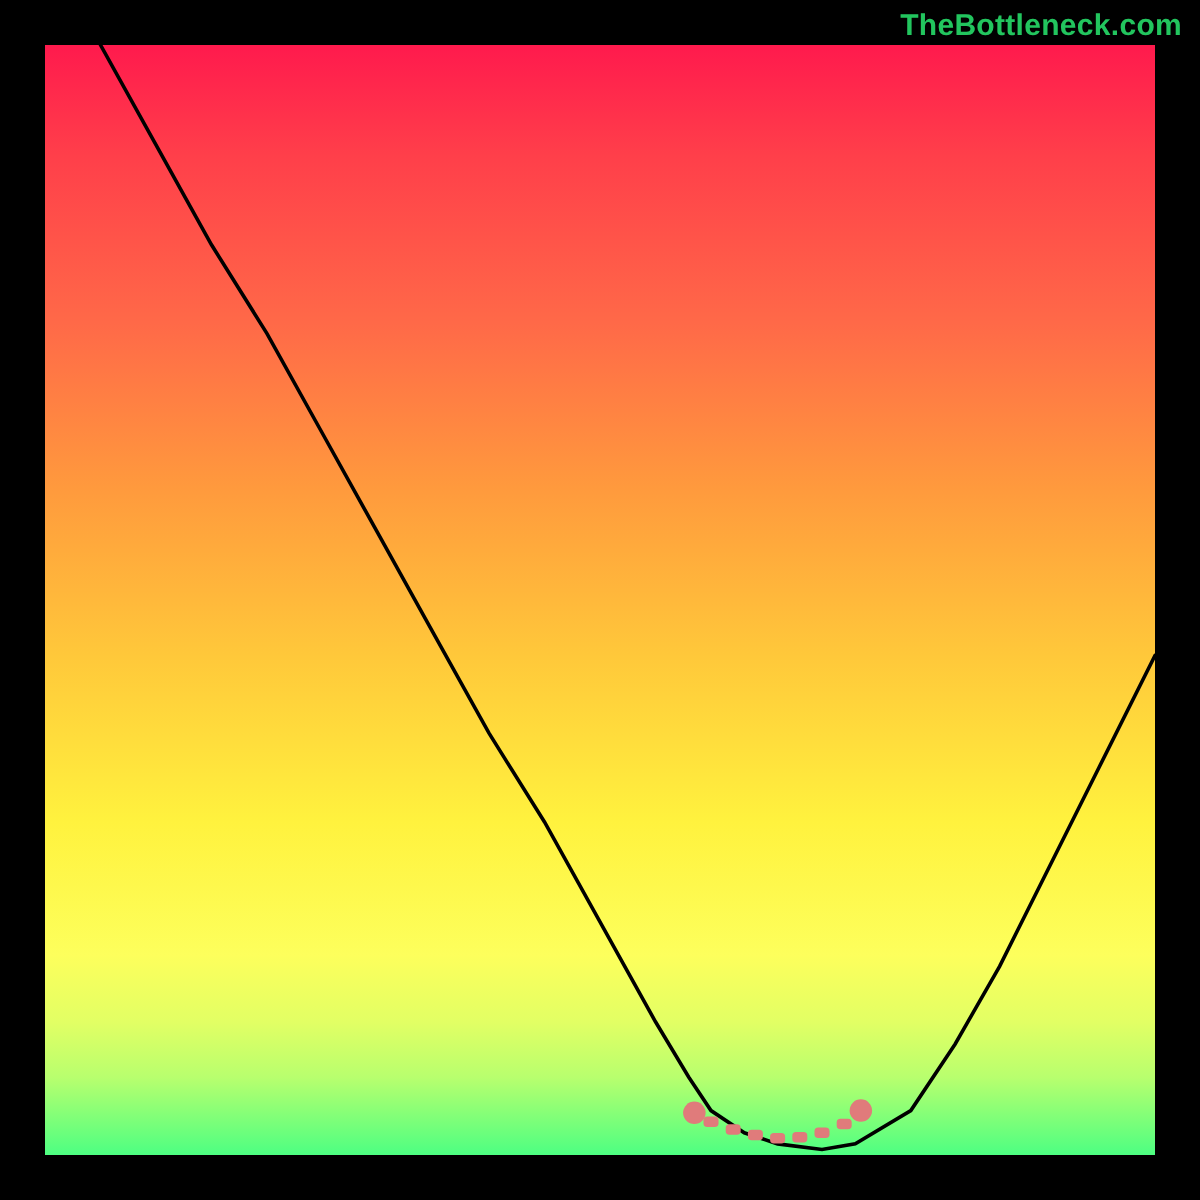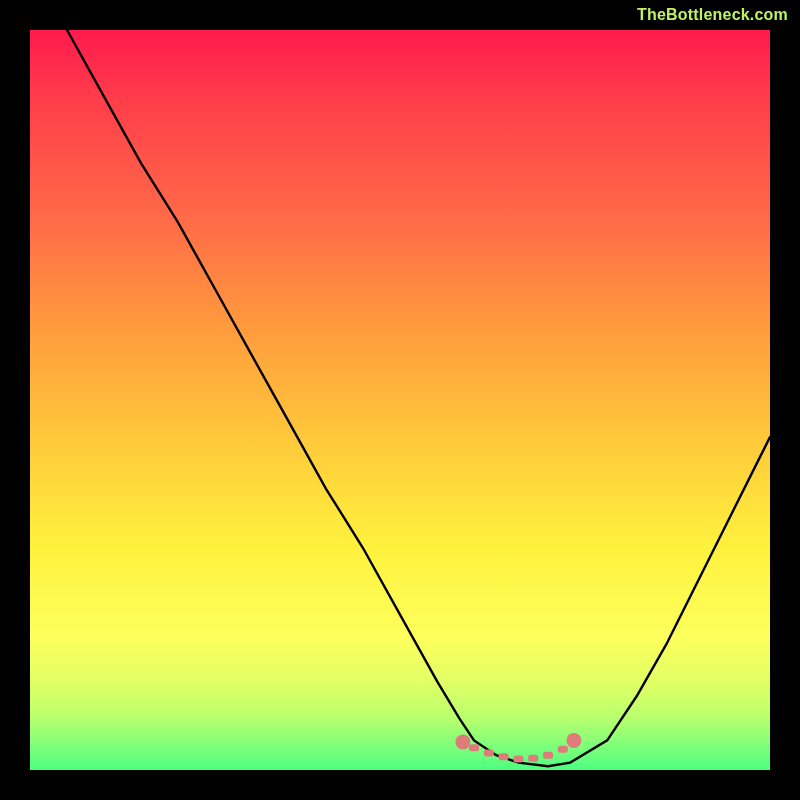--- a/index.html
+++ b/index.html
@@ -34,22 +34,22 @@
       #fdff5c 82%,
       #e2ff64 88%,
       #b8ff6e 93%,
       #4dff82 100%
     );
   }
   .credit {
     position: absolute;
     top: 6px;
     right: 12px;
-    color: #bef264;
-    font-size: 16px;
+    color: #22c55e;
+    font-size: 20px;
     font-weight: 600;
     letter-spacing: 0.2px;
   }
   svg.overlay {
     position: absolute;
     left: 0;
     top: 0;
     width: 740px;
     height: 740px;
   }

